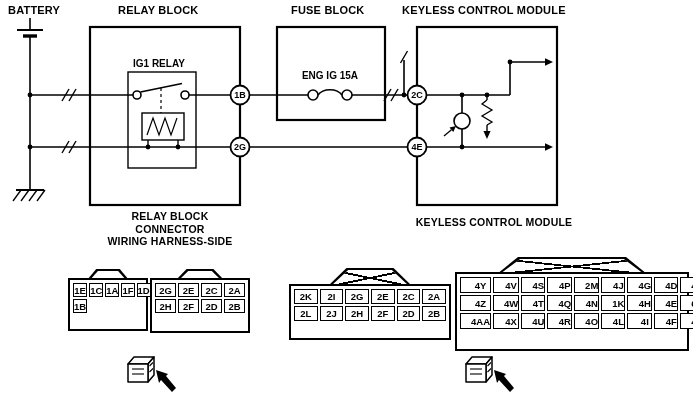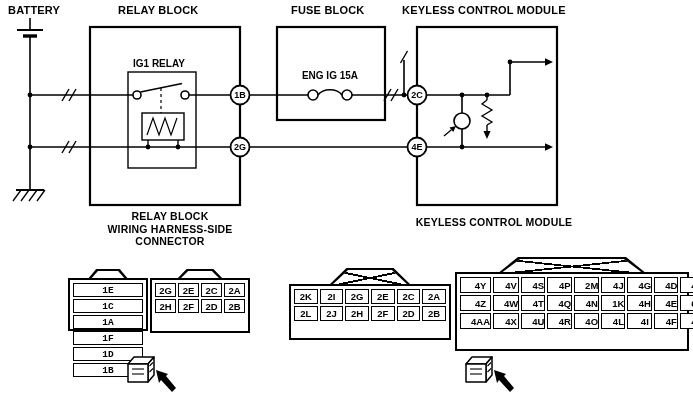--- a/index.html
+++ b/index.html
@@ -19,21 +19,21 @@
         clip-path:polygon(0 100%,22% 0,78% 0,100% 100%);}
   .trap::after{content:"";position:absolute;left:3px;right:3px;top:2px;bottom:0;background:#fff;
         clip-path:polygon(0 100%,22% 0,78% 0,100% 100%);}
   .bump.wide .trap,.bump.wide .trap::after{clip-path:polygon(0 100%,14% 0,86% 0,100% 100%);}
   .bump.braced .trap::after{
         background-color:#fff;
         background-image:
           linear-gradient(to top right,transparent 47%,#000 47%,#000 53%,transparent 53%),
           linear-gradient(to bottom right,transparent 47%,#000 47%,#000 53%,transparent 53%);}
   .pin-grid{display:grid;gap:2px;padding:3px;}
-  .cols3{grid-template-columns:repeat(1,1fr);font-family:Liberation Mono, monospace;}
+  .cols3{grid-template-columns:repeat(5,1fr);}
   .cols4{grid-template-columns:repeat(4,1fr);}
   .cols6{grid-template-columns:repeat(6,1fr);}
   .cols9{grid-template-columns:repeat(9,1fr);}
   .pin{border:1.6px solid #000;display:flex;align-items:center;justify-content:center;
        font-size:9.5px;font-weight:bold;box-sizing:border-box;background:#fff;}
   .h14 .pin{height:14px;}
   .h15 .pin{height:15px;}
   .h16 .pin{height:16px;padding-left:10px;}
   .view-icon{position:absolute;}
 </style>
@@ -151,22 +151,22 @@
     <text class="lbl" x="8" y="14">BATTERY</text>
     <text class="lbl" x="118" y="14">RELAY BLOCK</text>
     <text class="lbl" x="291" y="14">FUSE BLOCK</text>
     <text class="lbl" x="402" y="14">KEYLESS CONTROL MODULE</text>
     <text class="sm" x="133" y="67">IG1 RELAY</text>
     <text class="sm" x="330" y="79" text-anchor="middle">ENG IG 15A</text>
   </svg>
 
   <div class="conn-title" style="left:72px;top:210px;width:196px;">
     <div>RELAY BLOCK</div>
+    <div>CONNECTOR</div>
     <div>WIRING HARNESS-SIDE</div>
-    <div>CONNECTOR</div>
   </div>
   <div class="conn-title" style="left:348px;top:216px;width:292px;">
     <div>KEYLESS CONTROL MODULE</div>
   </div>
 
   <div class="connector" style="left:68px;top:269px;width:80px;height:62px;">
     <div class="bump" style="left:19px;top:0;width:42px;height:11px;">
         <div class="trap"></div>
       </div>
     <div class="conn-body" style="left:0;top:9px;width:80px;height:53px;">

